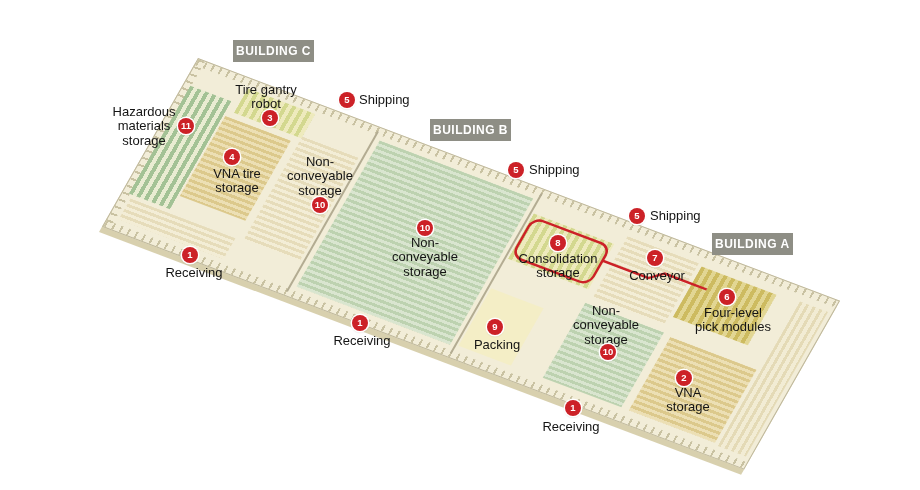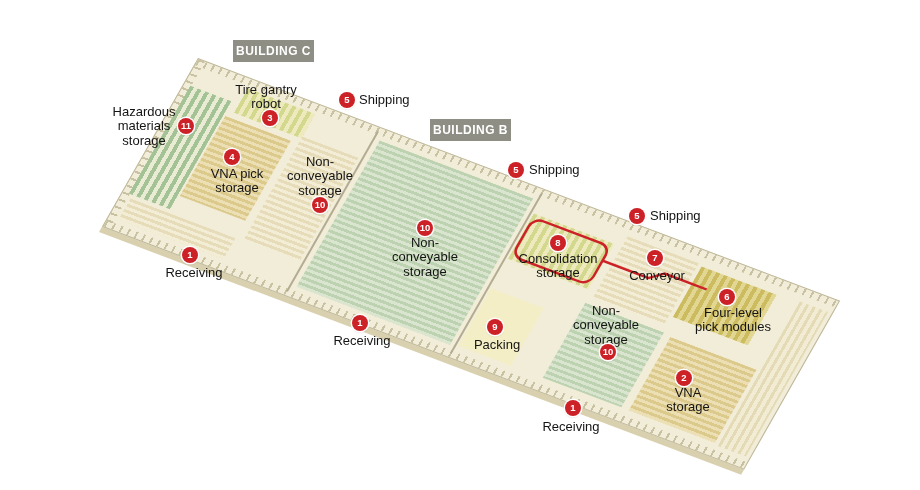--- a/index.html
+++ b/index.html
@@ -86,20 +86,21 @@
     <div class="zone stripes-v-beige" style="left:650px;top:14px;width:30px;height:166px"></div>
 
     <svg class="conveyor-svg" width="684" height="192" viewBox="0 0 684 192">
       <rect x="374" y="30" width="82" height="44" rx="10" fill="none" stroke="#cc2127" stroke-width="2.5"></rect>
       <path d="M456 46 H505 L517 36 H562" fill="none" stroke="#cc2127" stroke-width="2.5"></path>
     </svg>
   </div>
 
   <div class="bldg" style="left:233px;top:40px">BUILDING C</div>
   <div class="bldg" style="left:430px;top:119px">BUILDING B</div>
+  <div class="bldg" style="left:712px;top:233px">BUILDING A</div>
 
   <div class="marker" style="left:186px;top:126px">11</div>
   <div class="marker" style="left:270px;top:118px">3</div>
   <div class="marker" style="left:347px;top:100px">5</div>
   <div class="marker" style="left:232px;top:157px">4</div>
   <div class="marker" style="left:320px;top:205px">10</div>
   <div class="marker" style="left:190px;top:255px">1</div>
   <div class="marker" style="left:516px;top:170px">5</div>
   <div class="marker" style="left:425px;top:228px">10</div>
   <div class="marker" style="left:360px;top:323px">1</div>
@@ -111,21 +112,21 @@
   <div class="marker" style="left:608px;top:352px">10</div>
   <div class="marker" style="left:684px;top:378px">2</div>
   <div class="marker" style="left:573px;top:408px">1</div>
 
   <div class="lbl" style="left:144px;top:126px">Hazardous
 materials
 storage</div>
   <div class="lbl" style="left:266px;top:97px">Tire gantry
 robot</div>
   <div class="lbl anchor-left" style="left:359px;top:100px">Shipping</div>
-  <div class="lbl" style="left:237px;top:181px">VNA pick
+  <div class="lbl" style="left:237px;top:181px">VNA tire
 storage</div>
   <div class="lbl" style="left:320px;top:176px">Non-
 conveyable
 storage</div>
   <div class="lbl" style="left:194px;top:273px">Receiving</div>
   <div class="lbl anchor-left" style="left:529px;top:170px">Shipping</div>
   <div class="lbl" style="left:425px;top:257px">Non-
 conveyable
 storage</div>
   <div class="lbl" style="left:362px;top:341px">Receiving</div>

